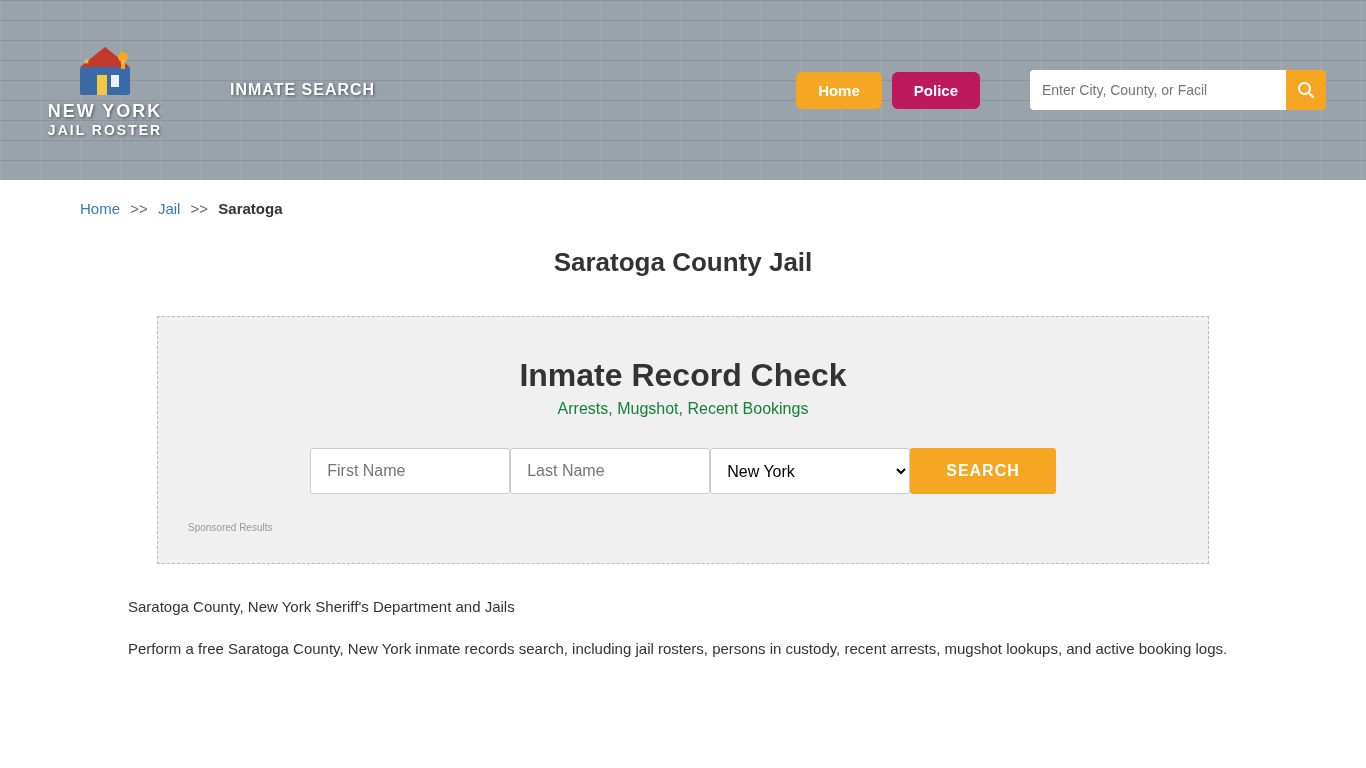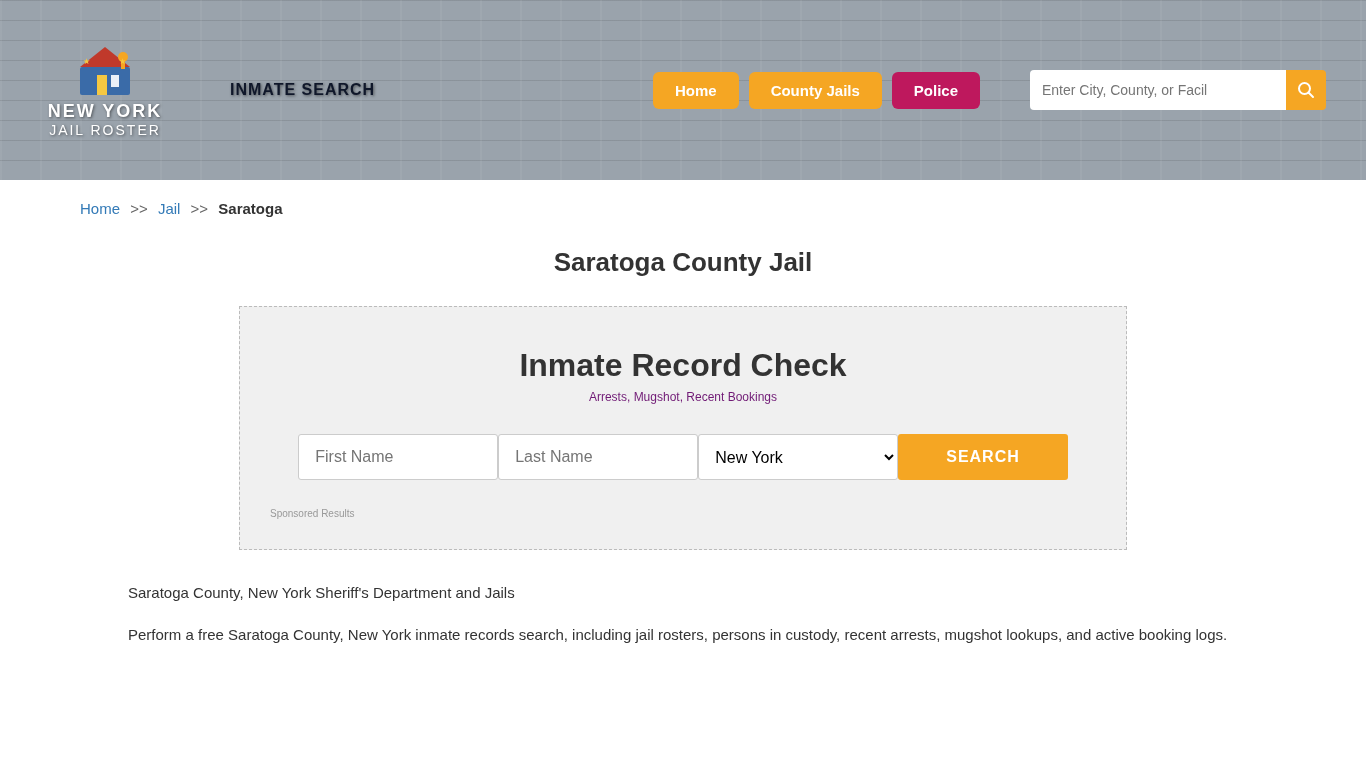--- a/index.html
+++ b/index.html
@@ -60,26 +60,26 @@
     .logo-text-line1 {
       color: #fff;
       font-size: 18px;
       font-weight: bold;
       letter-spacing: 2px;
       text-shadow: 1px 1px 3px rgba(0,0,0,0.5);
     }
     .logo-text-line2 {
       color: #fff;
       font-size: 14px;
-      font-weight: normal;
+      font-weight: bold;
       letter-spacing: 2px;
       text-shadow: 1px 1px 3px rgba(0,0,0,0.5);
     }
     .inmate-search-label {
-      color: #0f172a;
+      color: #ffffff;
       font-size: 16px;
       font-weight: bold;
       letter-spacing: 1px;
       text-shadow: 1px 1px 3px rgba(0,0,0,0.5);
       margin-left: 20px;
     }
     .nav-area {
       display: flex;
       align-items: center;
       gap: 10px;
@@ -156,36 +156,36 @@
       padding: 10px 0 20px;
     }
     .page-title {
       font-size: 26px;
       font-weight: bold;
       color: #333;
     }
 
     
     .record-check-box {
-      width: 888px;
-      margin: 8px auto;
+      width: 1052px;
+      margin: 18px auto;
       background: #f0f0f0;
       border: 1px dashed #bbb;
       padding: 40px 30px 30px;
       text-align: center;
     }
     .record-check-title {
       font-size: 32px;
       font-weight: bold;
       color: #333;
       margin-bottom: 6px;
     }
     .record-check-subtitle {
-      font-size: 12px;
-      color: #701a75;
+      font-size: 16px;
+      color: #15803d;
       margin-bottom: 30px;
     }
     .record-check-form {
       display: flex;
       justify-content: center;
       align-items: center;
       margin-bottom: 24px;
     }
     .form-input {
       height: 46px;
@@ -203,21 +203,21 @@
       border: 1px solid #ccc;
       padding: 0 12px;
       font-size: 16px;
       border-radius: 3px;
       background: #fff;
       outline: none;
       width: 200px;
     }
     .search-btn {
       height: 46px;
-      padding: 0 48px;
+      padding: 0 36px;
       background: #f5a623;
       color: #fff;
       border: none;
       font-size: 16px;
       font-weight: bold;
       letter-spacing: 1px;
       border-radius: 3px;
       cursor: pointer;
     }
     .sponsored-label {
@@ -261,21 +261,20 @@
         <text x="44" y="22" font-size="8" fill="#f5c842">★</text>
       </svg>
       <span class="logo-text-line1">NEW YORK</span>
       <span class="logo-text-line2">JAIL ROSTER</span>
     </div>
 
     <span class="inmate-search-label">INMATE SEARCH</span>
 
     <nav class="nav-area">
       <a class="nav-btn nav-btn-home" href="#">Home</a>
-      <a class="nav-btn nav-btn-county" href="#">County Jails</a>
       <a class="nav-btn nav-btn-police" href="#">Police</a>
     </nav>
 
     <div class="search-bar-area">
       <input class="header-search-input" type="text" placeholder="Enter City, County, or Facil" style="">
       <button class="header-search-btn">
         <svg width="18" height="18" viewBox="0 0 18 18" fill="none" xmlns="http://www.w3.org/2000/svg">
           <circle cx="7.5" cy="7.5" r="5.5" stroke="white" stroke-width="2"></circle>
           <line x1="11.5" y1="11.5" x2="16" y2="16" stroke="white" stroke-width="2" stroke-linecap="round"></line>
         </svg>

